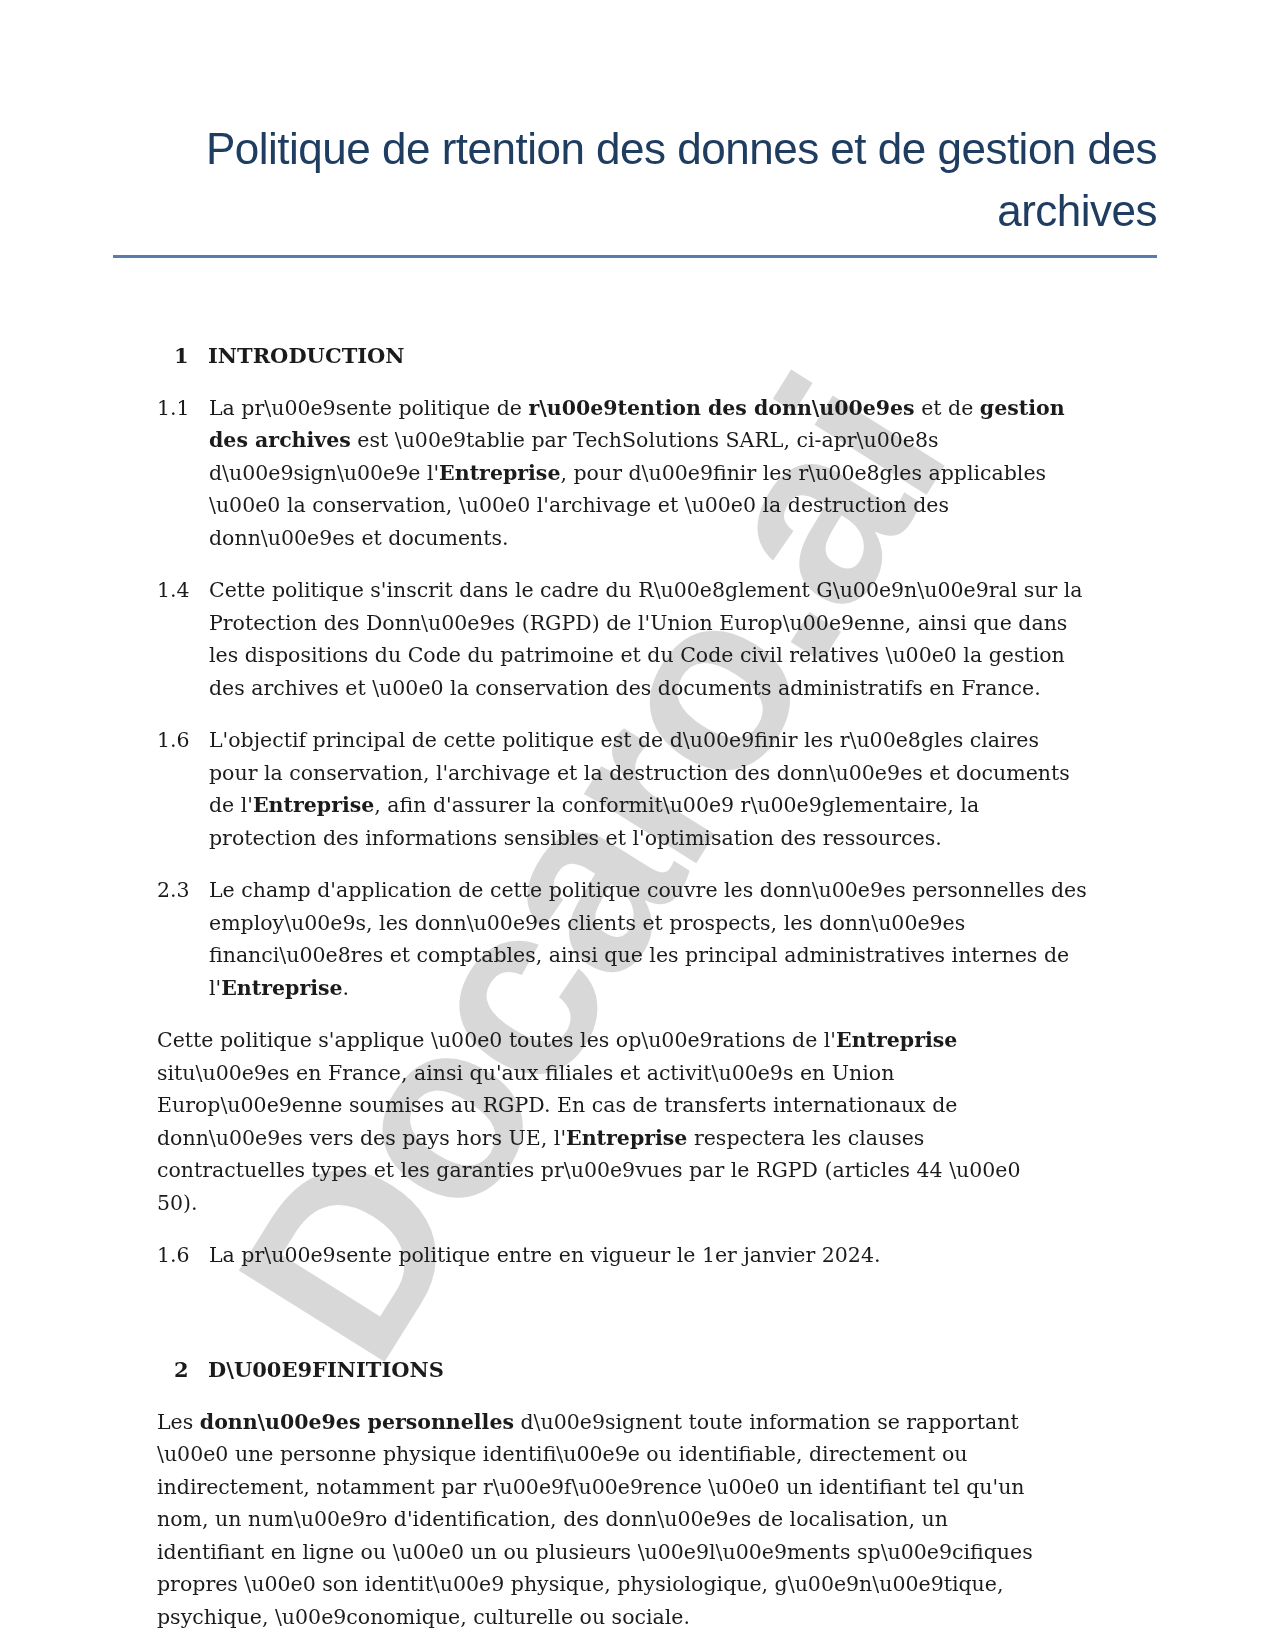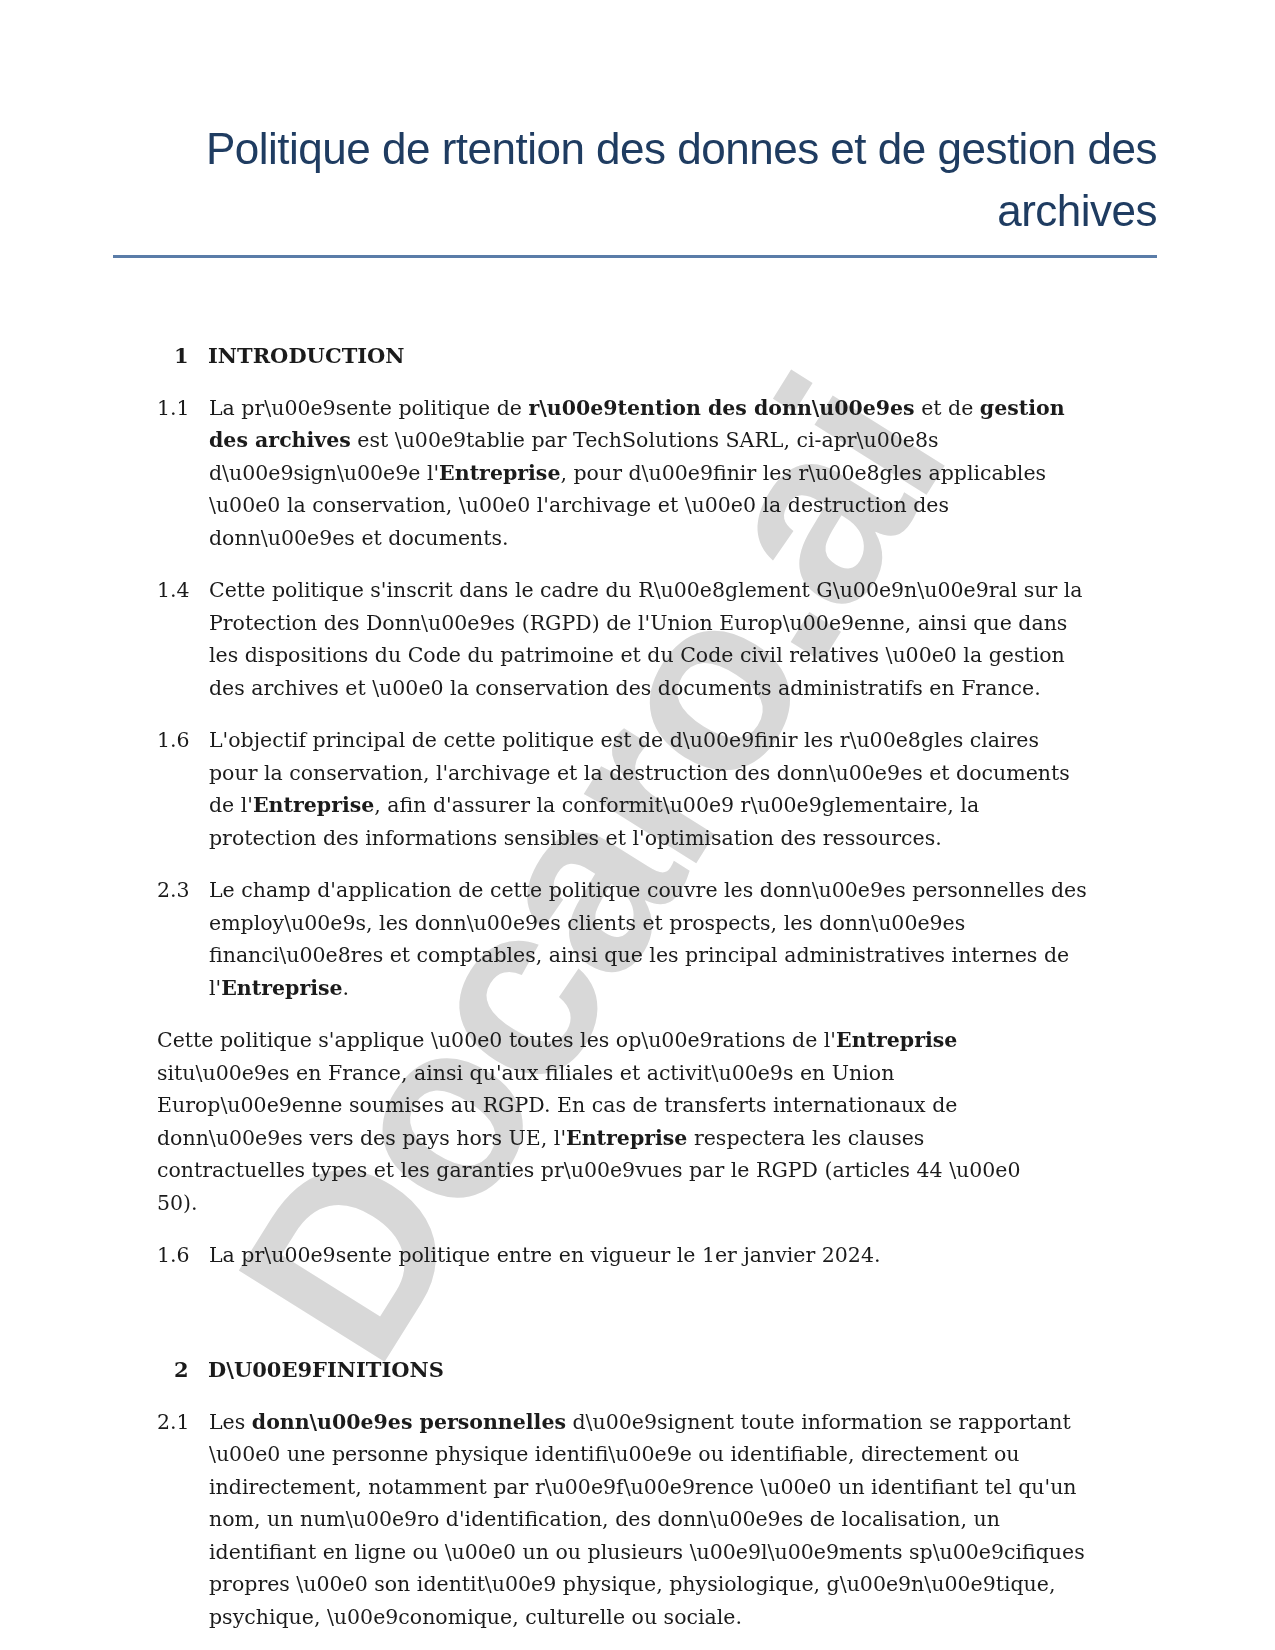--- a/index.html
+++ b/index.html
@@ -98,18 +98,17 @@
         </div>
         <div class="para-row">
           <span class="p-num">1.6</span>
           <div class="p-text"><span class="seg">La pr\u00e9sente politique entre en vigueur le 1er janvier 2024.</span></div>
         </div>
         <div class="section-heading">
           <span class="h-num">2</span>
           <span class="h-text">D\U00E9FINITIONS</span>
         </div>
         <div class="para-row">
-          <span class="p-num">2.1</span>
           <div class="p-text"><span class="seg">Les </span><span class="seg seg-bold">donn\u00e9es personnelles</span><span class="seg"> d\u00e9signent toute information se rapportant \u00e0 une personne physique identifi\u00e9e ou identifiable, directement ou indirectement, notamment par r\u00e9f\u00e9rence \u00e0 un identifiant tel qu'un nom, un num\u00e9ro d'identification, des donn\u00e9es de localisation, un identifiant en ligne ou \u00e0 un ou plusieurs \u00e9l\u00e9ments sp\u00e9cifiques propres \u00e0 son identit\u00e9 physique, physiologique, g\u00e9n\u00e9tique, psychique, \u00e9conomique, culturelle ou sociale.</span></div>
         </div>
       </div>
   </div>
 </div>
 
 </body></html>

